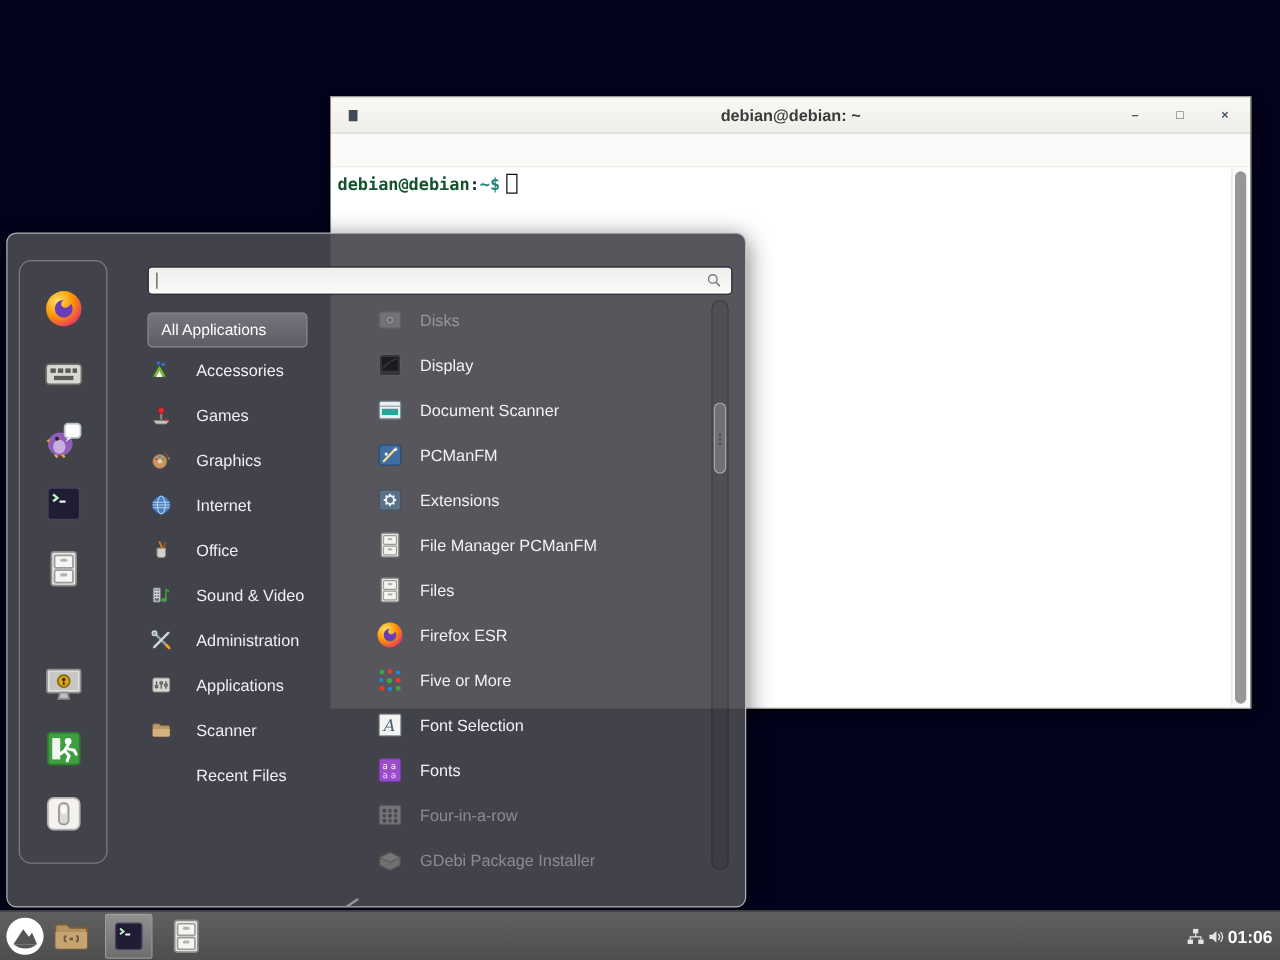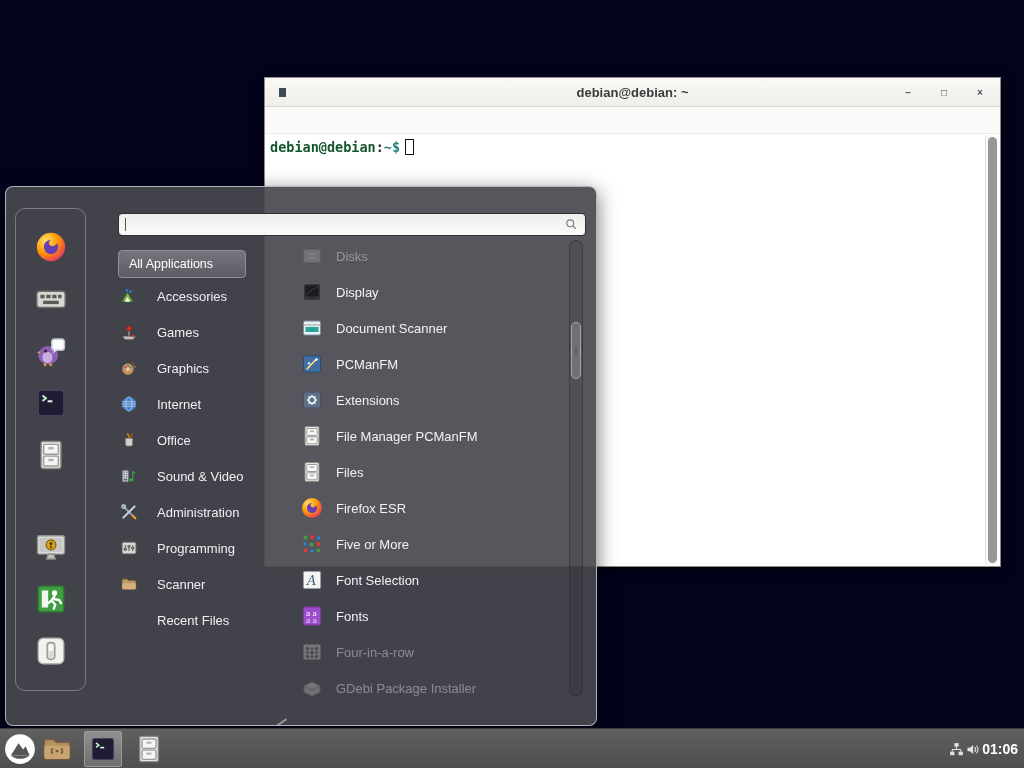--- a/index.html
+++ b/index.html
@@ -447,21 +447,21 @@
         <div class="cat-item">
           <svg>
             <use href="#icon-admin"></use>
           </svg>
           <span class="lbl">Administration</span>
         </div>
         <div class="cat-item">
           <svg>
             <use href="#icon-preferences"></use>
           </svg>
-          <span class="lbl">Programming</span>
+          <span class="lbl">Applications</span>
         </div>
         <div class="cat-item">
           <svg>
             <use href="#icon-places"></use>
           </svg>
           <span class="lbl">Scanner</span>
         </div>
         <div class="cat-item">
           <svg>
             <use href="#icon-blank"></use>

